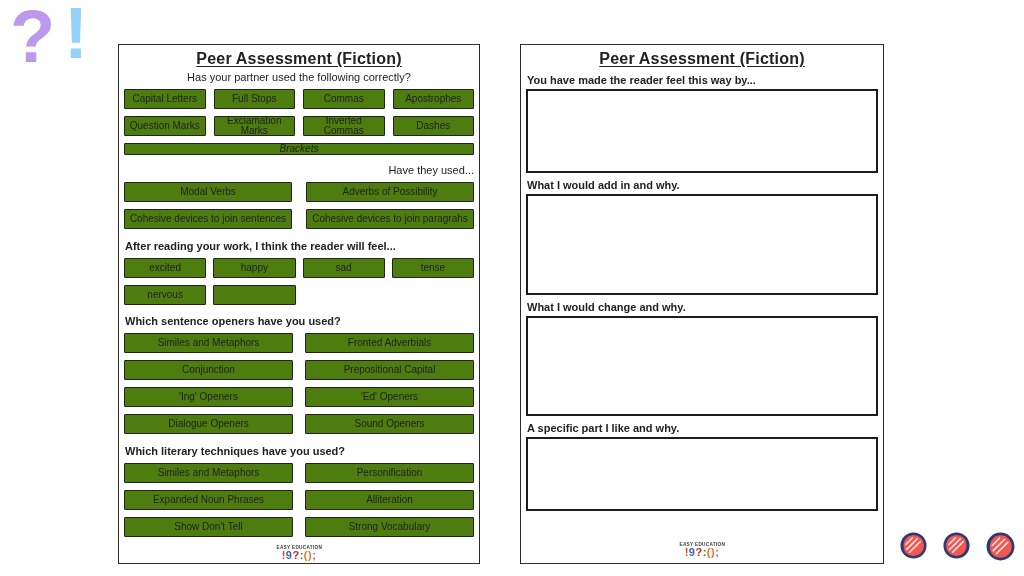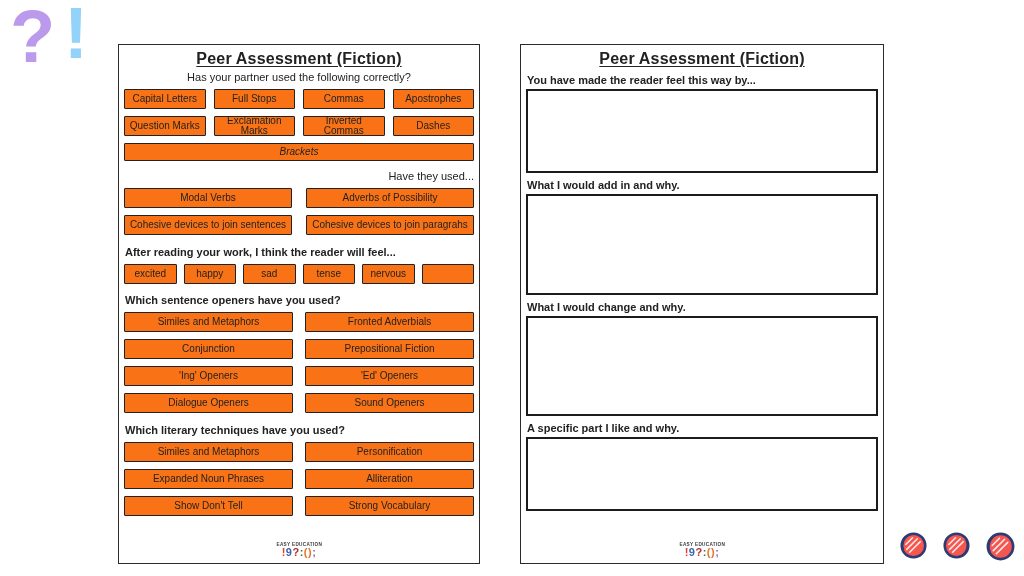--- a/index.html
+++ b/index.html
@@ -17,23 +17,23 @@
 
   .title { font-size:16px; font-weight:600; text-align:center; text-decoration:underline; text-underline-offset:2px; margin-top:2px; letter-spacing:.2px; }
   .subtitle { font-size:11px; text-align:center; margin:3px 0 6px; }
   .center-heading { font-size:11px; text-align:right; margin:3px 0 6px; }
   .prompt { font-size:11px; text-align:left; margin:4px 0 6px; padding-left:1px;font-weight:bold; }
 
   .grid { display:grid; }
   .g4 { grid-template-columns:repeat(4,1fr); gap:7px 8px; margin-bottom:7px; }
   .g2 { grid-template-columns:repeat(2,1fr); gap:7px 14px; margin-bottom:7px; }
   .g2.narrow { gap:7px 12px; }
-  .g6 { grid-template-columns:repeat(6,1fr); gap:7px; margin-bottom:6px; }
+  .g6 { grid-template-columns:repeat(4,1fr); gap:7px; margin-bottom:6px; }
 
-  .btn { height:20px; border:1.7px solid #222; border-radius:1px; background:#f97316;
+  .btn { height:20px; border:1.7px solid #222; border-radius:1px; background:#4d7c0f;
          display:flex; align-items:center; justify-content:center;
          font-size:10px; text-align:center; line-height:1; padding:0 2px; }
   .btn.full { width:100%; height:18px; margin-bottom:6px;font-style:italic; }
 
   
   .section .label { font-size:11px; margin:6px 0 3px; padding-left:1px;font-weight:bold; }
   .answer-box { width:100%; border:2px solid #1c1c1c; background:#fff; }
   .section:nth-of-type(1) .answer-box { height:84px; }
   .section:nth-of-type(2) .answer-box { height:101px; }
   .section:nth-of-type(3) .answer-box { height:100px; }
@@ -100,21 +100,21 @@
         <div class="btn"></div>
       </div>
 
     <div class="prompt">Which sentence openers have you used?</div>
 
     <div class="grid g2 narrow">
 
     <div class="btn">Similes and Metaphors</div>
         <div class="btn">Fronted Adverbials</div>
         <div class="btn">Conjunction</div>
-        <div class="btn">Prepositional Fiction</div>
+        <div class="btn">Prepositional Capital</div>
         <div class="btn">'Ing' Openers</div>
         <div class="btn">'Ed' Openers</div>
         <div class="btn">Dialogue Openers</div>
         <div class="btn">Sound Openers</div>
       </div>
 
     <div class="prompt">Which literary techniques have you used?</div>
 
     <div class="grid g2 narrow">
 

